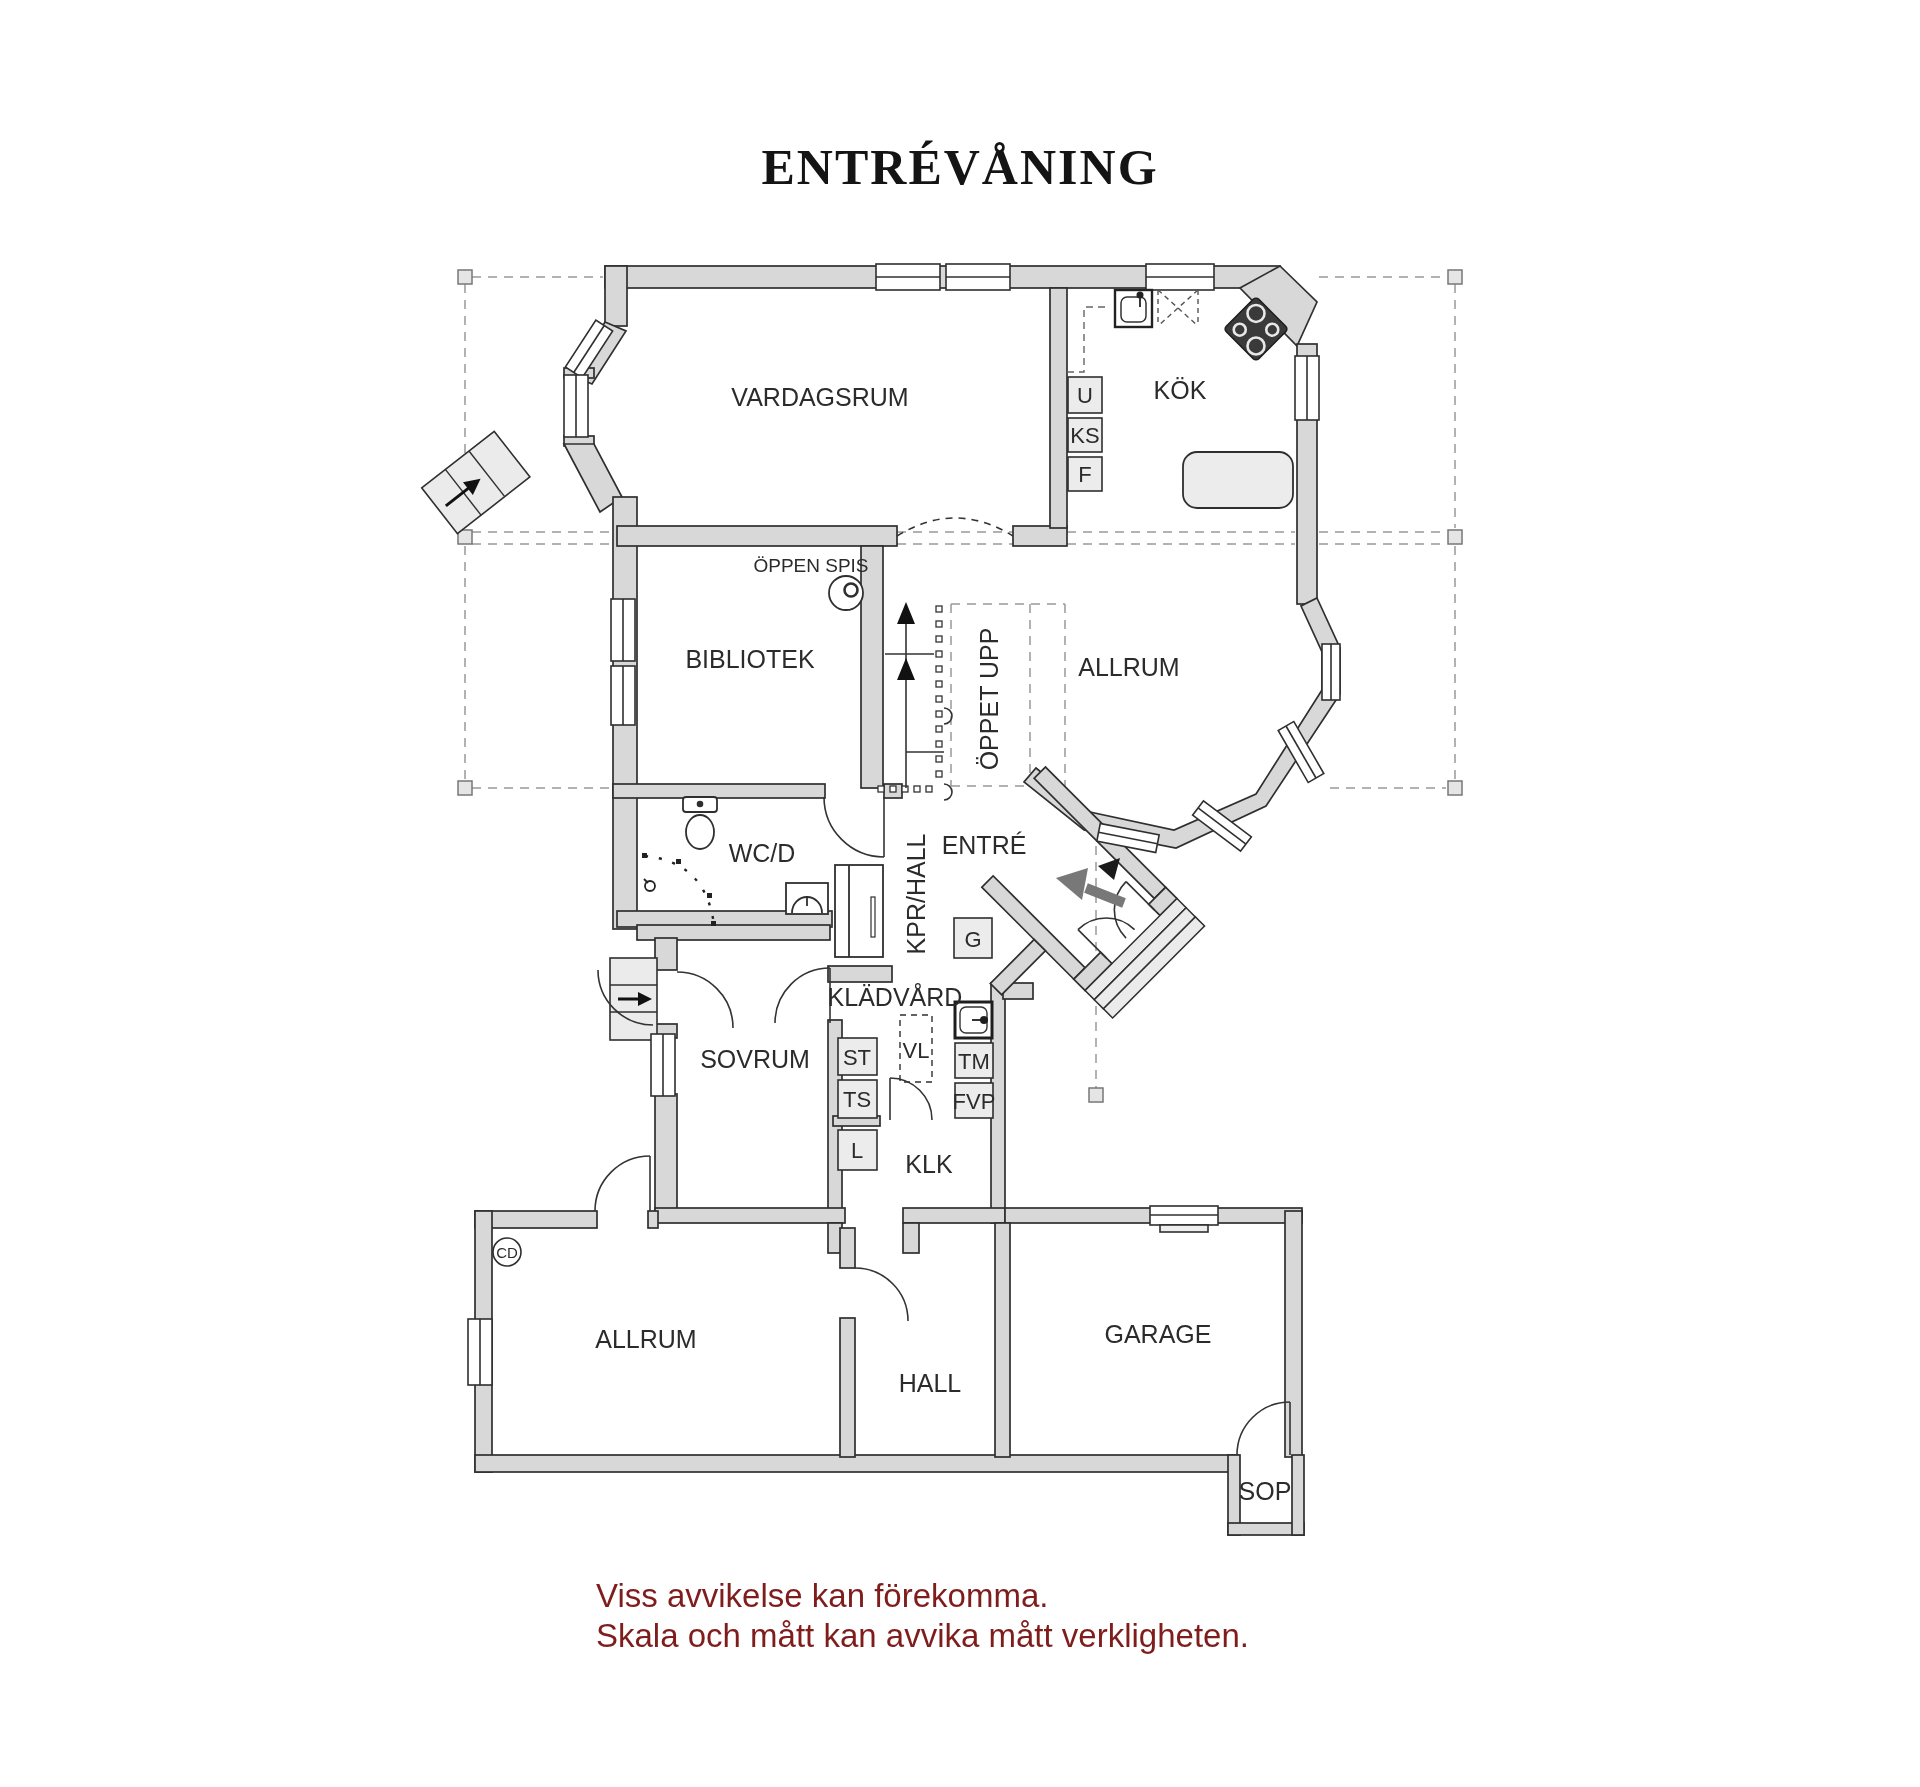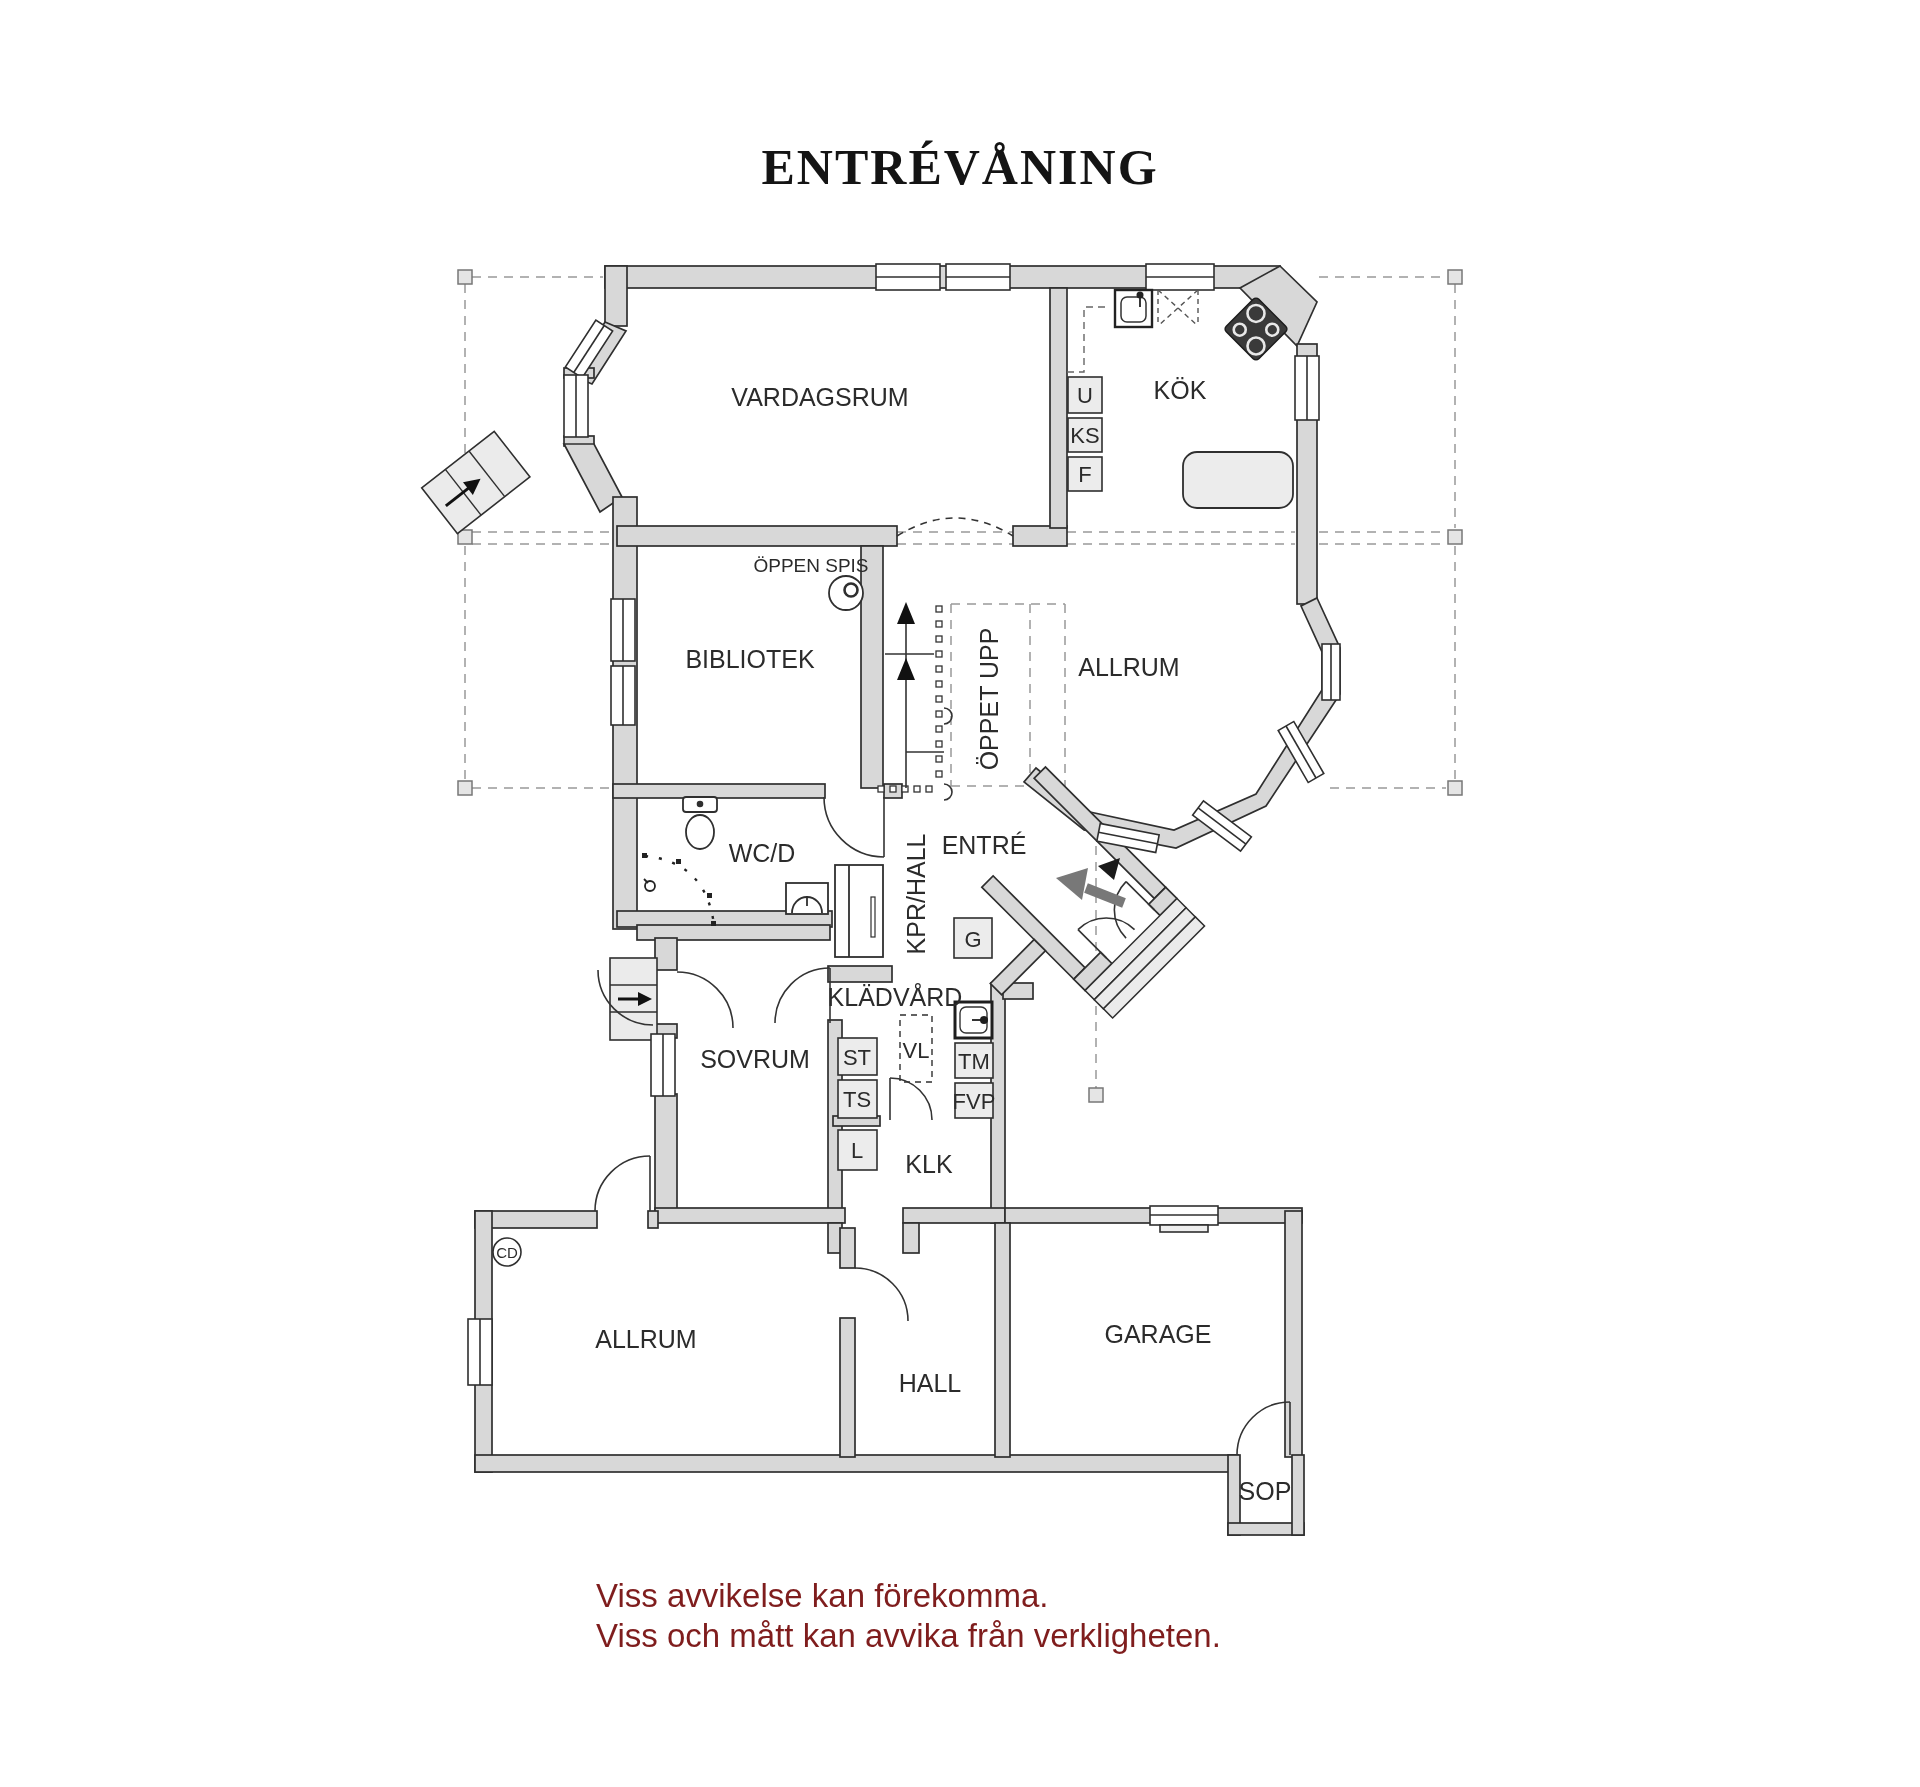--- a/index.html
+++ b/index.html
@@ -386,16 +386,16 @@
       <text class="box-lb" x="857" y="1107">TS</text>
       <text class="box-lb" x="857" y="1158">L</text>
       <text class="box-lb" x="916" y="1058">VL</text>
       <text class="box-lb" x="974" y="1069">TM</text>
       <text class="box-lb" x="974" y="1109">FVP</text>
     </g>
   </svg>
 
   <div class="footer">
     <div>Viss avvikelse kan förekomma.</div>
-    <div>Viss och mått kan avvika från verkligheten.</div>
+    <div>Skala och mått kan avvika mått verkligheten.</div>
   </div>
 
 </div>
 
 </body></html>

